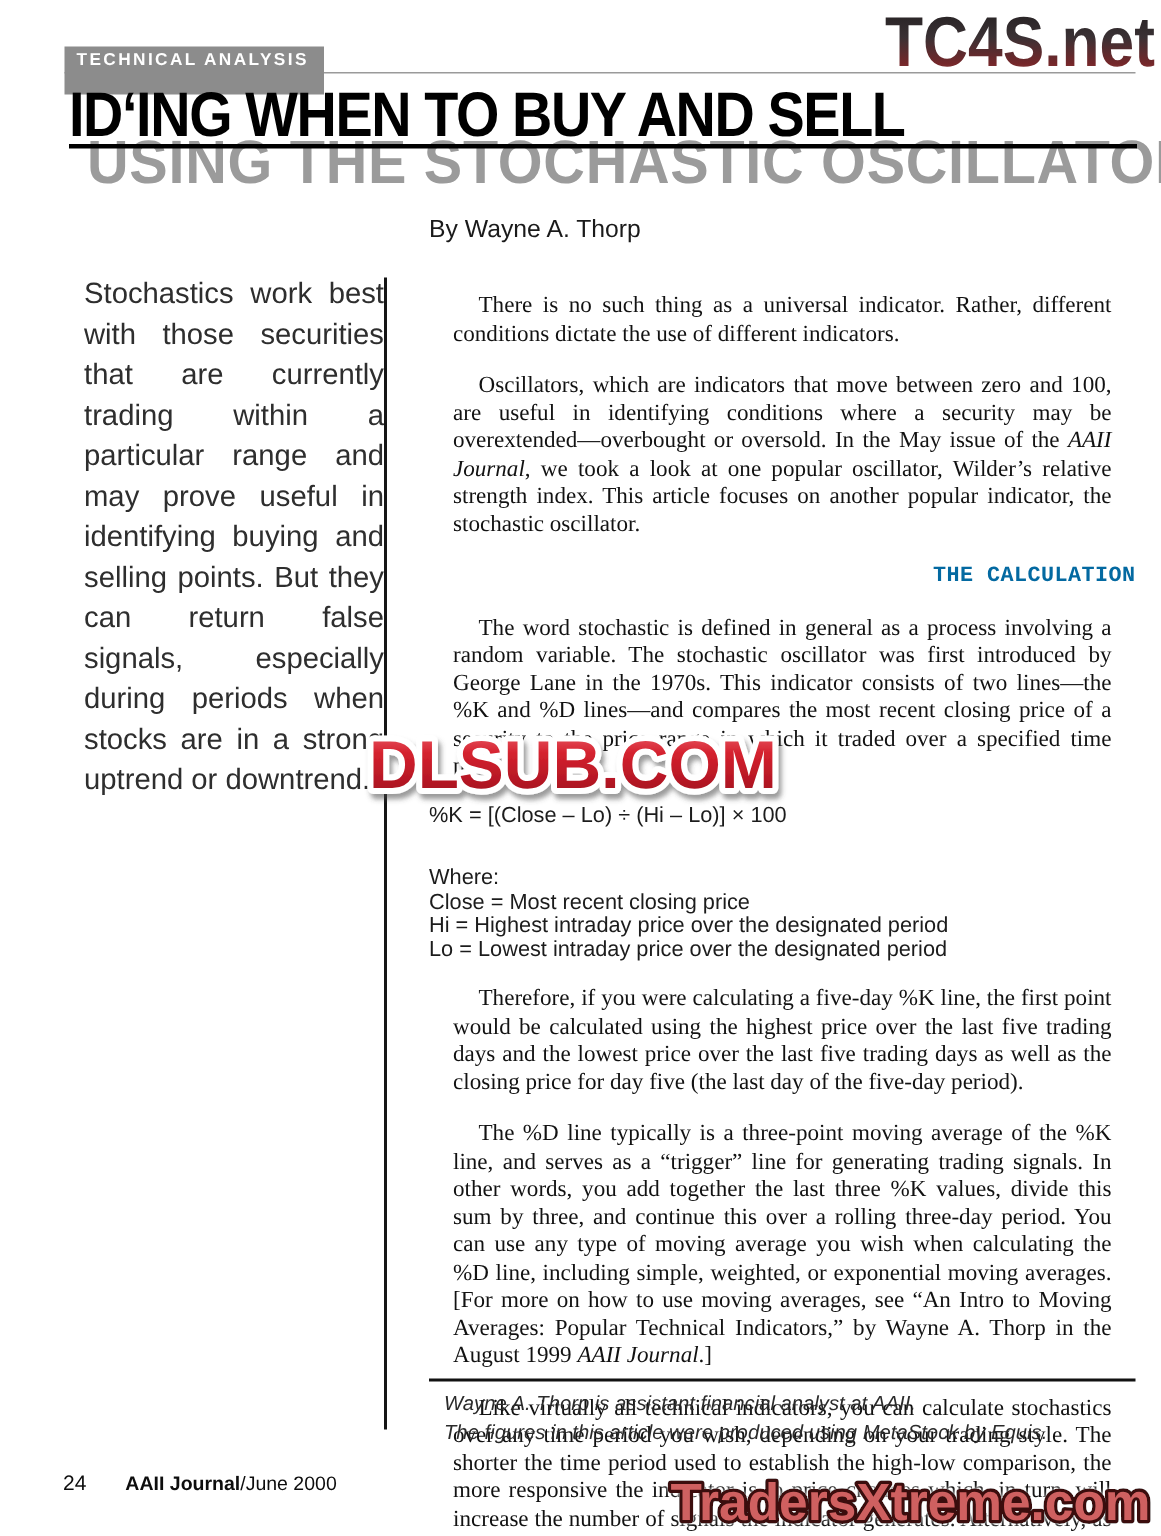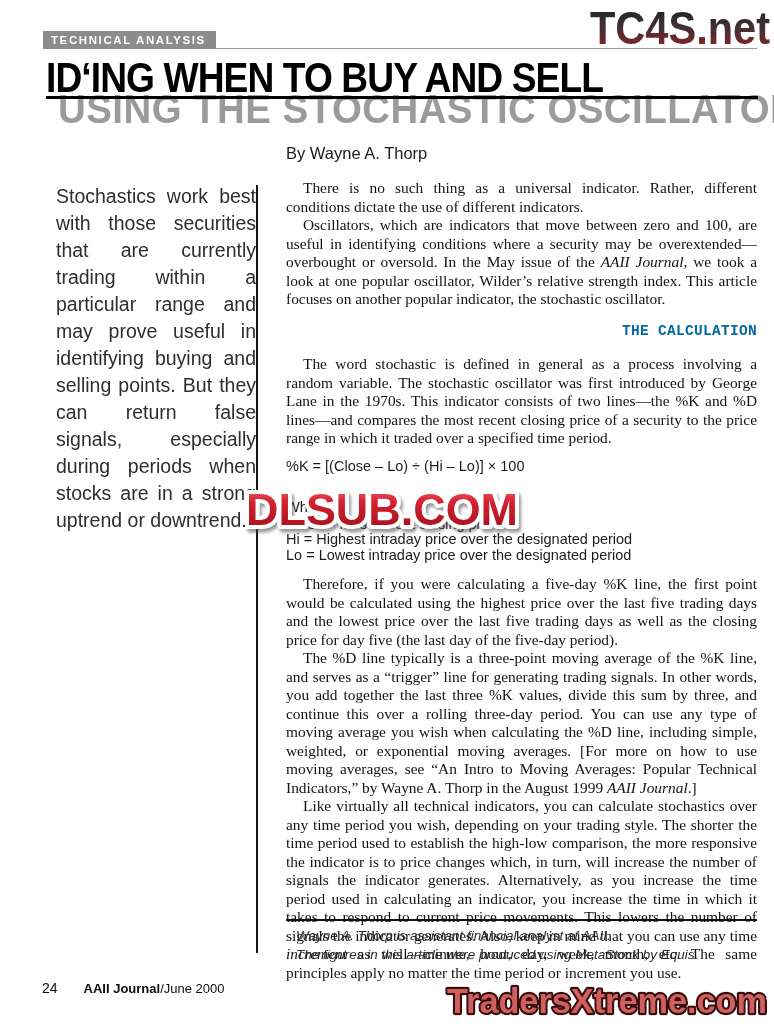--- a/index.html
+++ b/index.html
@@ -7,21 +7,21 @@
     position:relative; width:774px; height:1024px; margin:0 auto;
     background:#ffffff; overflow:hidden;
     font-family:"Liberation Serif", serif; color:#111;
   }
 
   
   .kicker-line { position:absolute; left:43px; top:48px; width:714px; height:1px; background:#9a9a9a; }
   .kicker {
     position:absolute; left:43px; top:31px; background:#8c8c8c; color:#fff;
     font-family:"Liberation Sans", sans-serif; font-size:11.5px; font-weight:bold;
-    letter-spacing:1.6px; padding:3px 10px 3px 8px; white-space:nowrap;
+    letter-spacing:1.6px; padding:3px 10px 17px 8px; white-space:nowrap;
   }
   .title {
     position:absolute; left:46px; top:54px; z-index:2;
     font-family:"Liberation Sans", sans-serif; font-weight:800; font-size:40px;
     letter-spacing:-1px; color:#000; white-space:nowrap;
     transform:scale(.93,1.05); transform-origin:left top;
   }
   .title-rule { position:absolute; left:46px; top:96px; width:712px; height:3px; background:#000; z-index:3; }
   .subtitle {
     position:absolute; left:58px; top:86px; z-index:1;
@@ -40,21 +40,21 @@
     font-family:"Liberation Sans", sans-serif; font-size:19.5px; line-height:27px;
     color:#2e2e2e; text-align:justify;
   }
   .vrule { position:absolute; left:256px; top:185px; width:2px; height:768px; background:#151515; }
 
   
   .main {
     position:absolute; left:286px; top:179px; width:471px;
     font-size:15.4px; line-height:18.5px; text-align:justify; color:#121212;
   }
-  .main p { margin:0; text-indent:17px; }
+  .main p { margin:16px; text-indent:17px; }
   .main em { font-style:italic; }
   .heading {
     font-family:Liberation Mono, monospace; font-weight:bold; font-size:14.5px;
     letter-spacing:0.3px; color:#0369a1; margin:13px 0 15px 0; text-align:right;
   }
   .formula-block {
     font-family:"Liberation Sans", sans-serif; font-size:14.5px; line-height:15.5px;
     color:#1c1c1c; text-align:left; margin:11px 0 12px 0;
   }
   .equation { margin-bottom:8px; }

